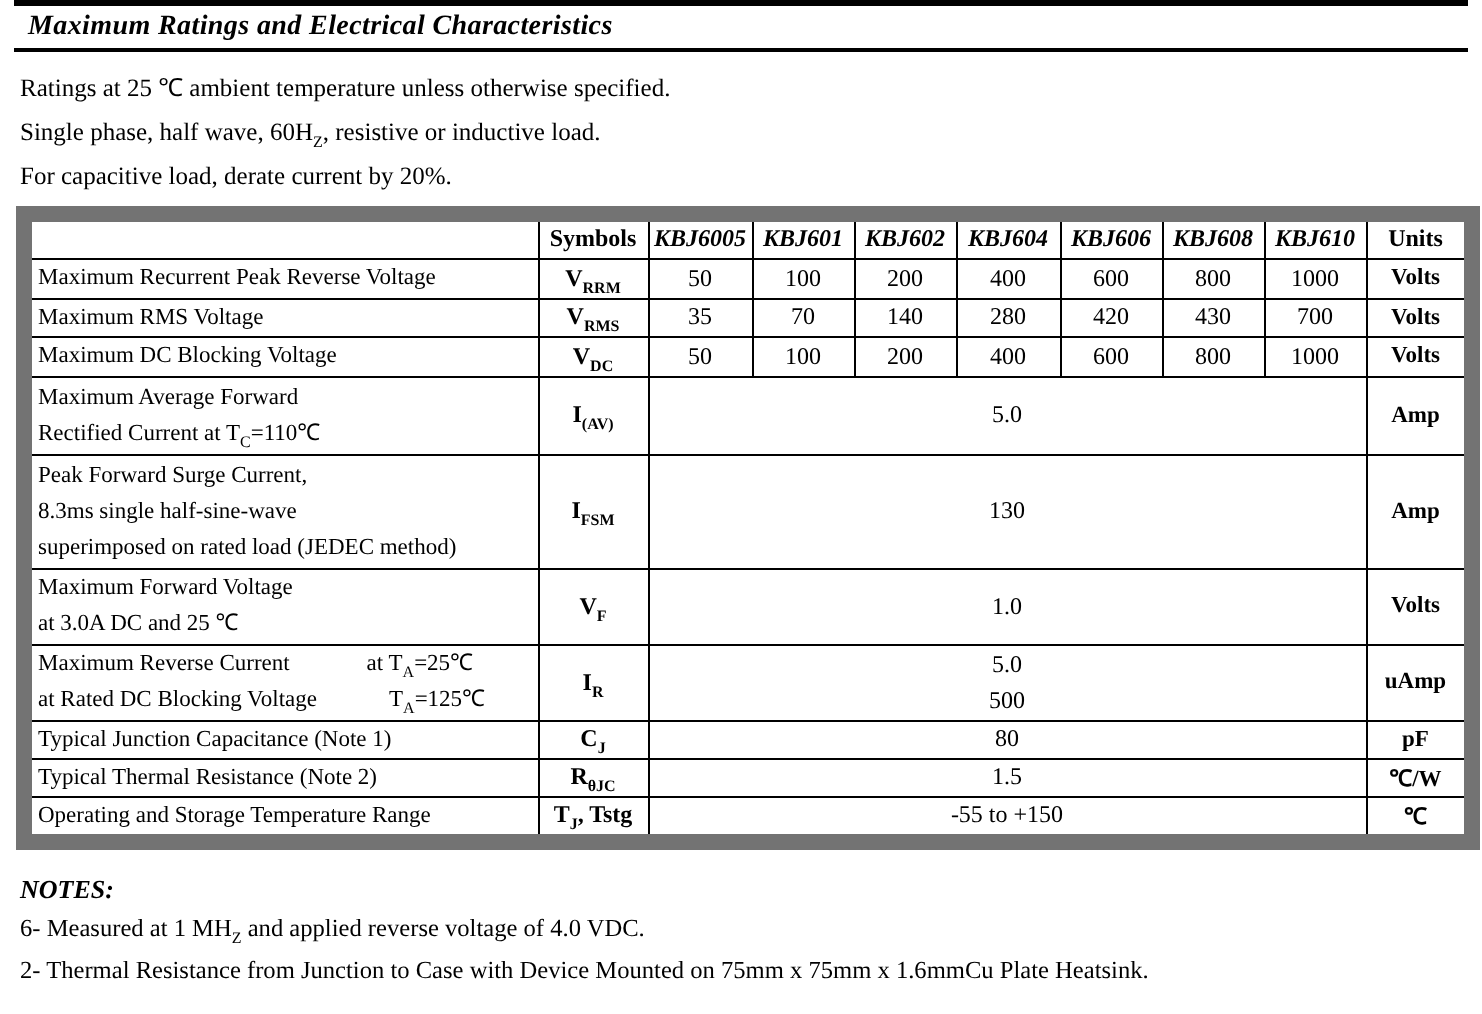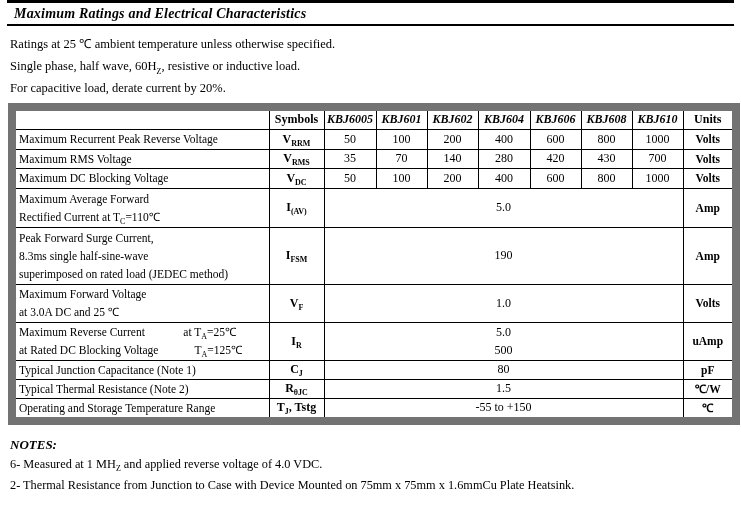--- a/index.html
+++ b/index.html
@@ -130,21 +130,21 @@
       <td class="unit">Amp</td>
     </tr>
 
     <tr class="h57">
       <td class="param">
         <div>Peak Forward Surge Current,</div>
         <div>8.3ms single half-sine-wave</div>
         <div>superimposed on rated load (JEDEC method)</div>
       </td>
       <td class="sym"><span>I</span><sub>FSM</sub></td>
-      <td class="val" colspan="7">190</td>
+      <td class="val" colspan="7">130</td>
       <td class="unit">Amp</td>
     </tr>
 
     <tr class="h38">
       <td class="param">
         <div>Maximum Forward Voltage</div>
         <div>at 3.0A DC and 25 ℃</div>
       </td>
       <td class="sym"><span>V</span><sub>F</sub></td>
       <td class="val" colspan="7">1.0</td>

